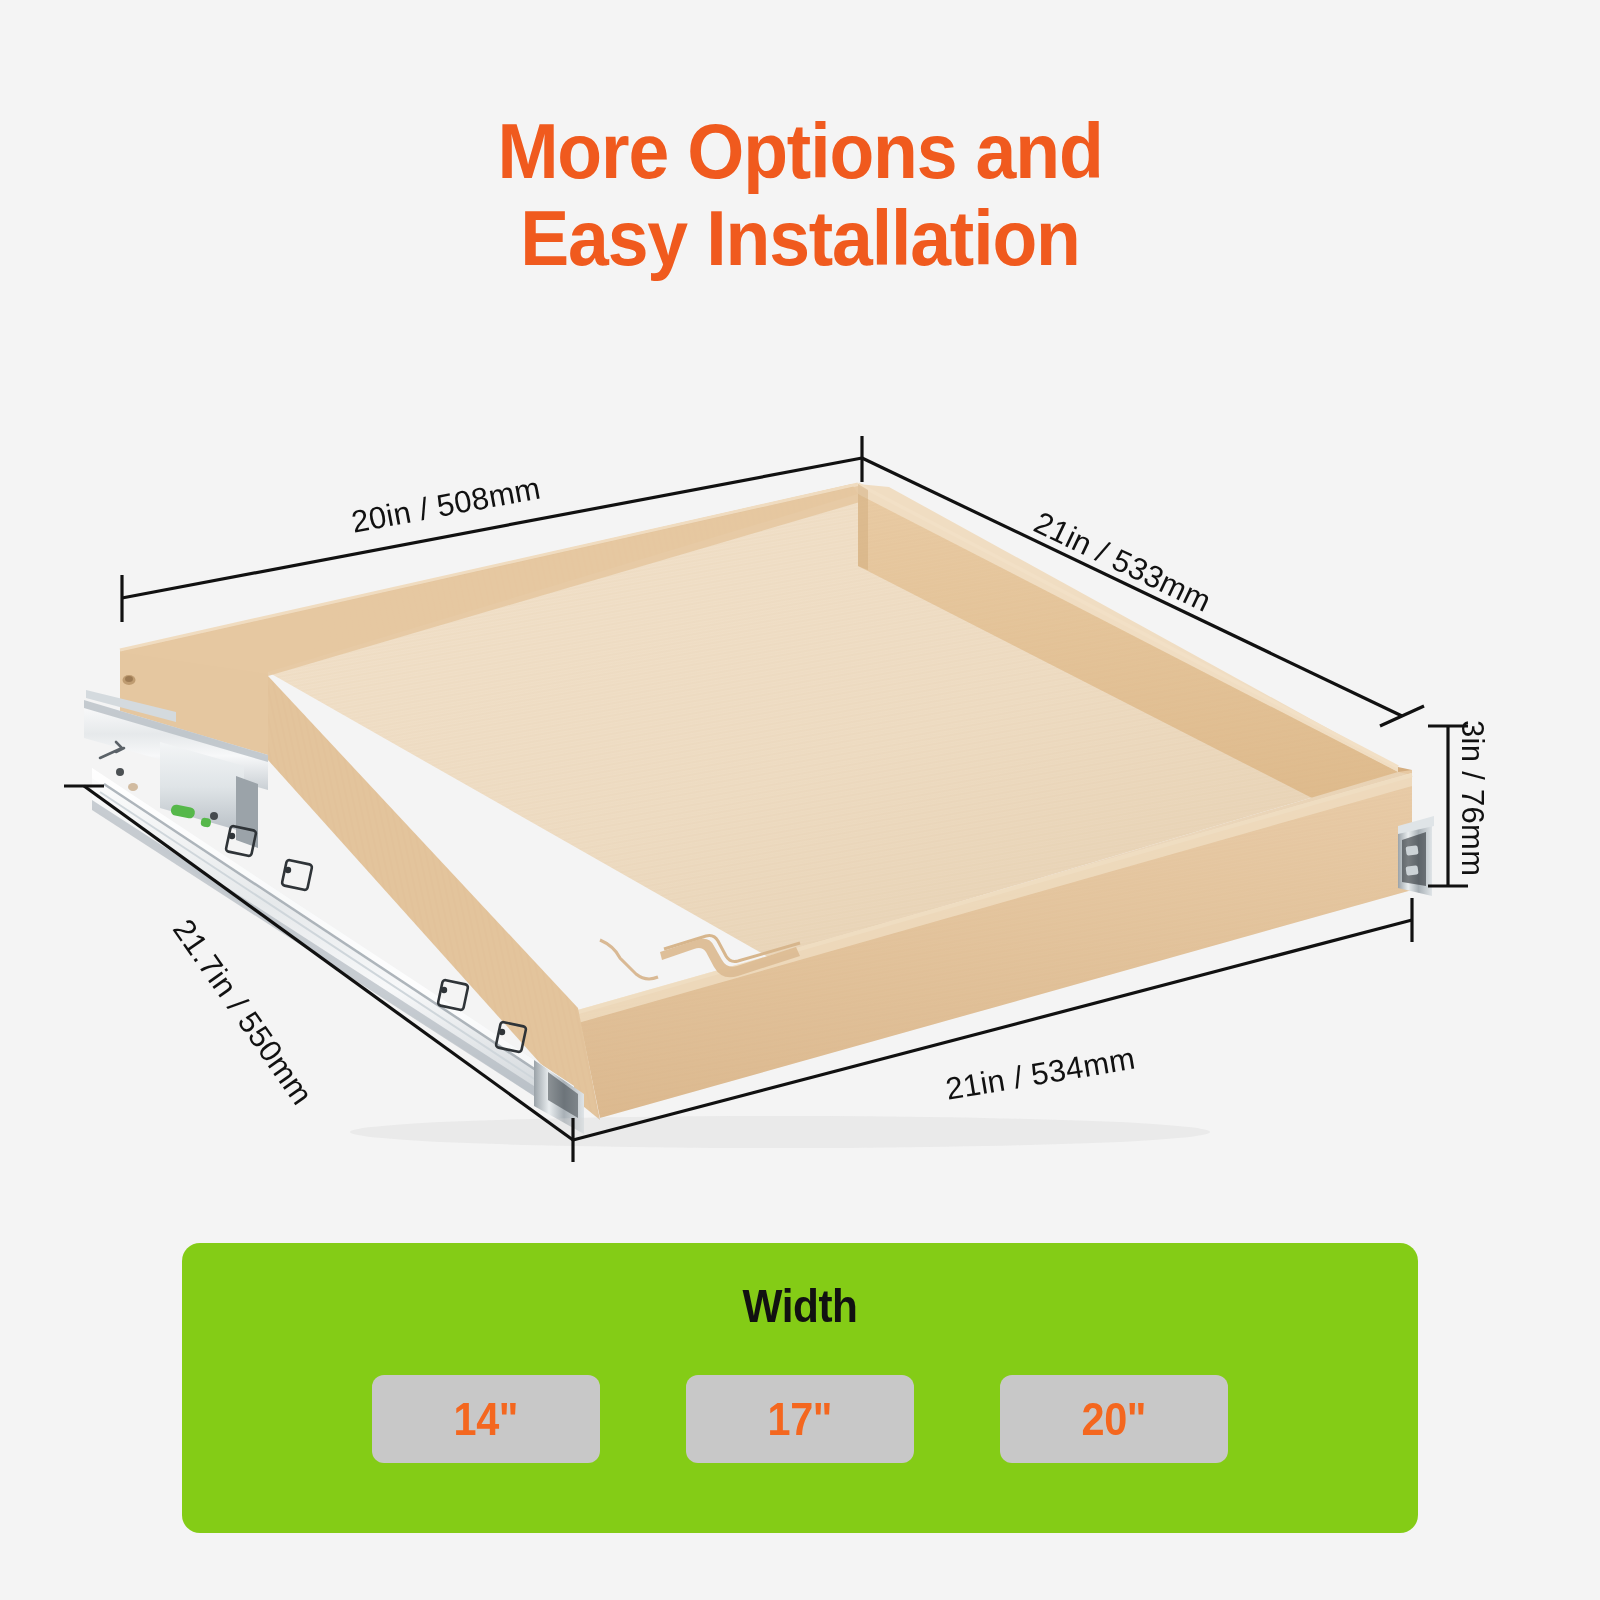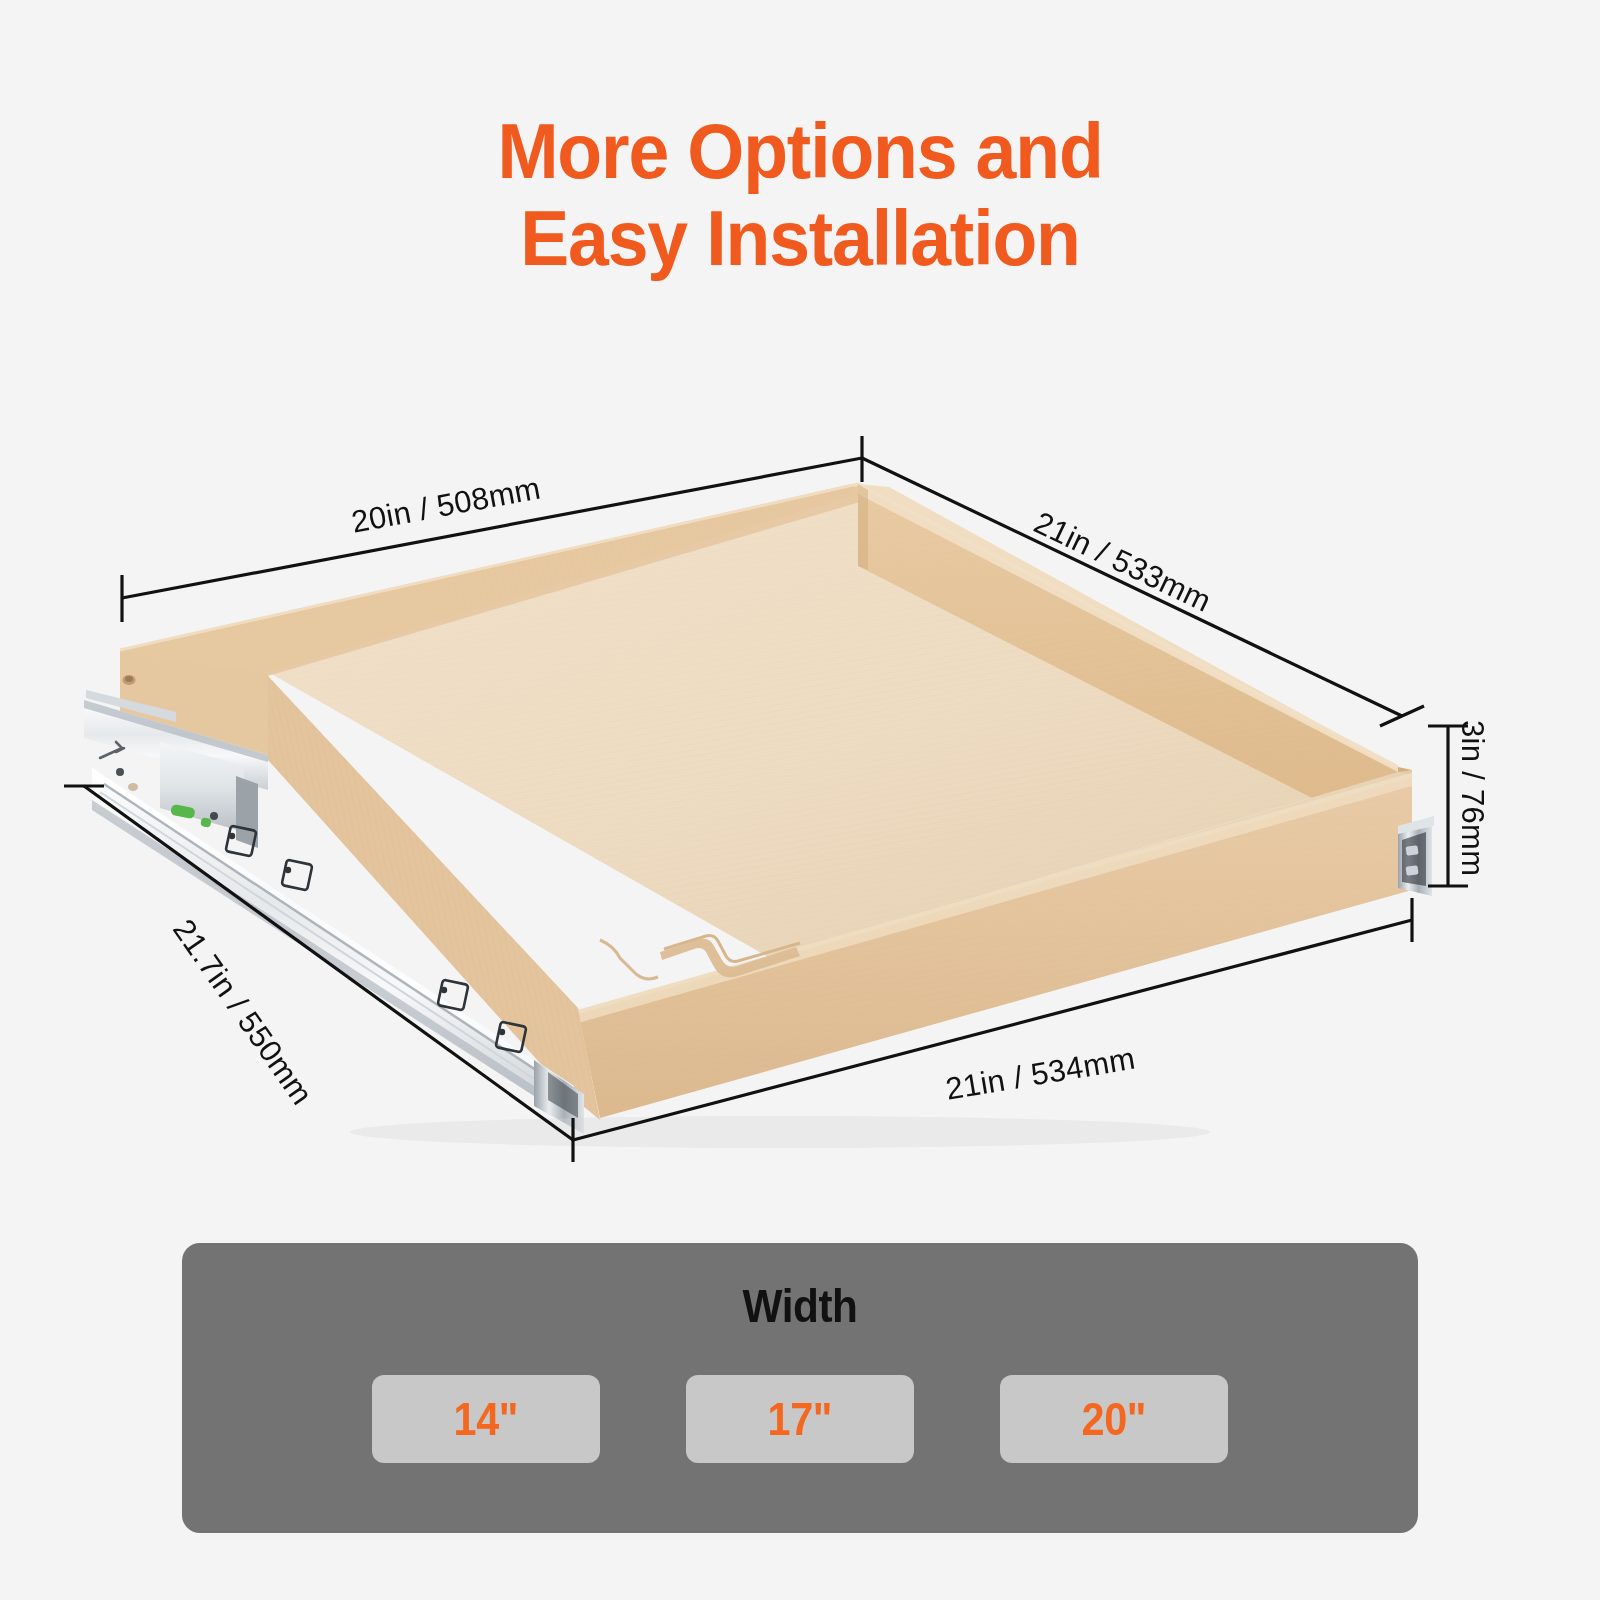--- a/index.html
+++ b/index.html
@@ -43,21 +43,21 @@
   #dim-top-left{left:352px;top:505px;transform:rotate(-10.5deg);transform-origin:left center;}
   #dim-top-right{left:1036px;top:503px;transform:rotate(25.5deg);transform-origin:left center;}
   #dim-right{left:1490px;top:720px;transform:rotate(90deg);transform-origin:left top;}
   #dim-bottom-left{left:180px;top:905px;transform:rotate(55deg);transform-origin:left center;}
   #dim-bottom-right{left:946px;top:1072px;transform:rotate(-9.5deg);transform-origin:left center;}
 
   
   .card{
     position:absolute;left:182px;top:1243px;
     width:1236px;height:290px;
-    background:#737373;
+    background:#84cc16;
     border-radius:18px;
   }
   .card-title{
     position:absolute;left:0;top:36px;width:100%;
     text-align:center;
     font-size:46px;font-weight:800;color:#111;
     letter-spacing:-.5px;
     transform:scaleX(.92);
   }
   .chips{

